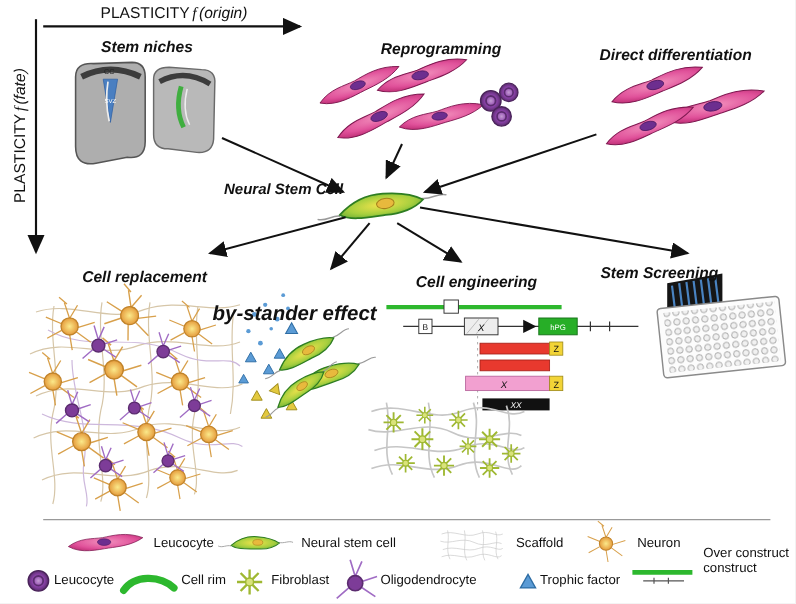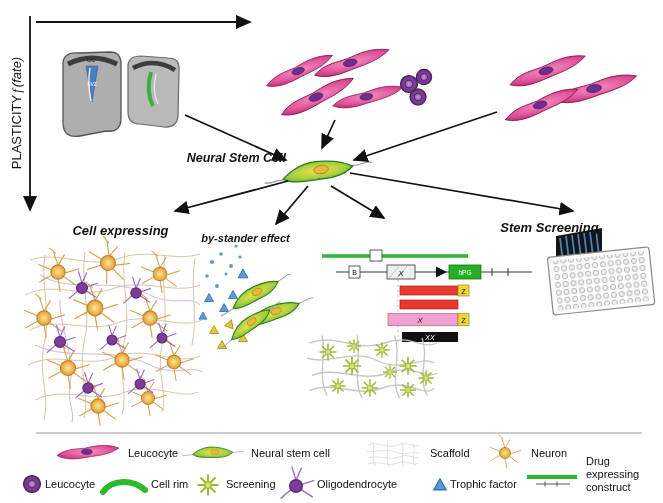--- a/index.html
+++ b/index.html
@@ -270,33 +270,40 @@
     <use href="#trophic" transform="translate(440,485) scale(1.4)"></use>
     <g>
       <line x1="527" y1="477" x2="577" y2="477" stroke="#2db82e" stroke-width="4"></line>
       <line x1="536" y1="484" x2="570" y2="484" stroke="#555" stroke-width="1"></line>
       <line x1="545" y1="481.5" x2="545" y2="486.5" stroke="#555" stroke-width="1"></line>
       <line x1="557" y1="481.5" x2="557" y2="486.5" stroke="#555" stroke-width="1"></line>
     </g>
   </g>
 </svg>
 
+<div class="axis" style="left:40px;top:3px;width:210px;">
+  <span>PLASTICITY</span><span class="fchar">f</span><span class="ital">(origin)</span>
+</div>
 <div class="axis axis-y" style="left:-63px;top:105px;width:160px;height:16px;">
   <span>PLASTICITY</span><span class="fchar">f</span><span class="ital">(fate)</span>
 </div>
 
+<div class="lbl" style="left:55px;top:31px;width:135px;">Stem niches</div>
+<div class="lbl" style="left:295px;top:33px;width:145px;">Reprogramming</div>
+<div class="lbl" style="left:478px;top:38px;width:170px;">Direct differentiation</div>
 <div class="lbl" style="left:168px;top:151px;width:118px;text-align:right;font-size:12.5px;">Neural Stem Cell</div>
-<div class="lbl" style="left:38px;top:223px;width:165px;">Cell expressing</div>
-<div class="lbl" style="left:168px;top:232px;width:155px;font-size:11px;">by-stander effect</div>
+<div class="lbl" style="left:38px;top:223px;width:165px;">Cell replacement</div>
+<div class="lbl" style="left:168px;top:252px;width:155px;font-size:17px;">by-stander effect</div>
+<div class="lbl" style="left:318px;top:227px;width:158px;">Cell engineering</div>
 <div class="lbl" style="left:472px;top:220px;width:155px;">Stem Screening</div>
 
 <div class="leg" style="left:128px;top:447px;">Leucocyte</div>
 <div class="leg" style="left:251px;top:447px;">Neural stem cell</div>
 <div class="leg" style="left:430px;top:447px;">Scaffold</div>
 <div class="leg" style="left:531px;top:447px;">Neuron</div>
 <div class="leg" style="left:45px;top:478px;">Leucocyte</div>
 <div class="leg" style="left:151px;top:478px;">Cell rim</div>
-<div class="leg" style="left:226px;top:478px;">Screening</div>
+<div class="leg" style="left:226px;top:478px;">Fibroblast</div>
 <div class="leg" style="left:317px;top:478px;">Oligodendrocyte</div>
 <div class="leg" style="left:450px;top:478px;">Trophic factor</div>
-<div class="leg-wrap" style="left:586px;top:455px;width:74px;">Drug expressing construct</div>
+<div class="leg-wrap" style="left:586px;top:455px;width:74px;">Over construct construct</div>
 
 </div>
 
 </body></html>

